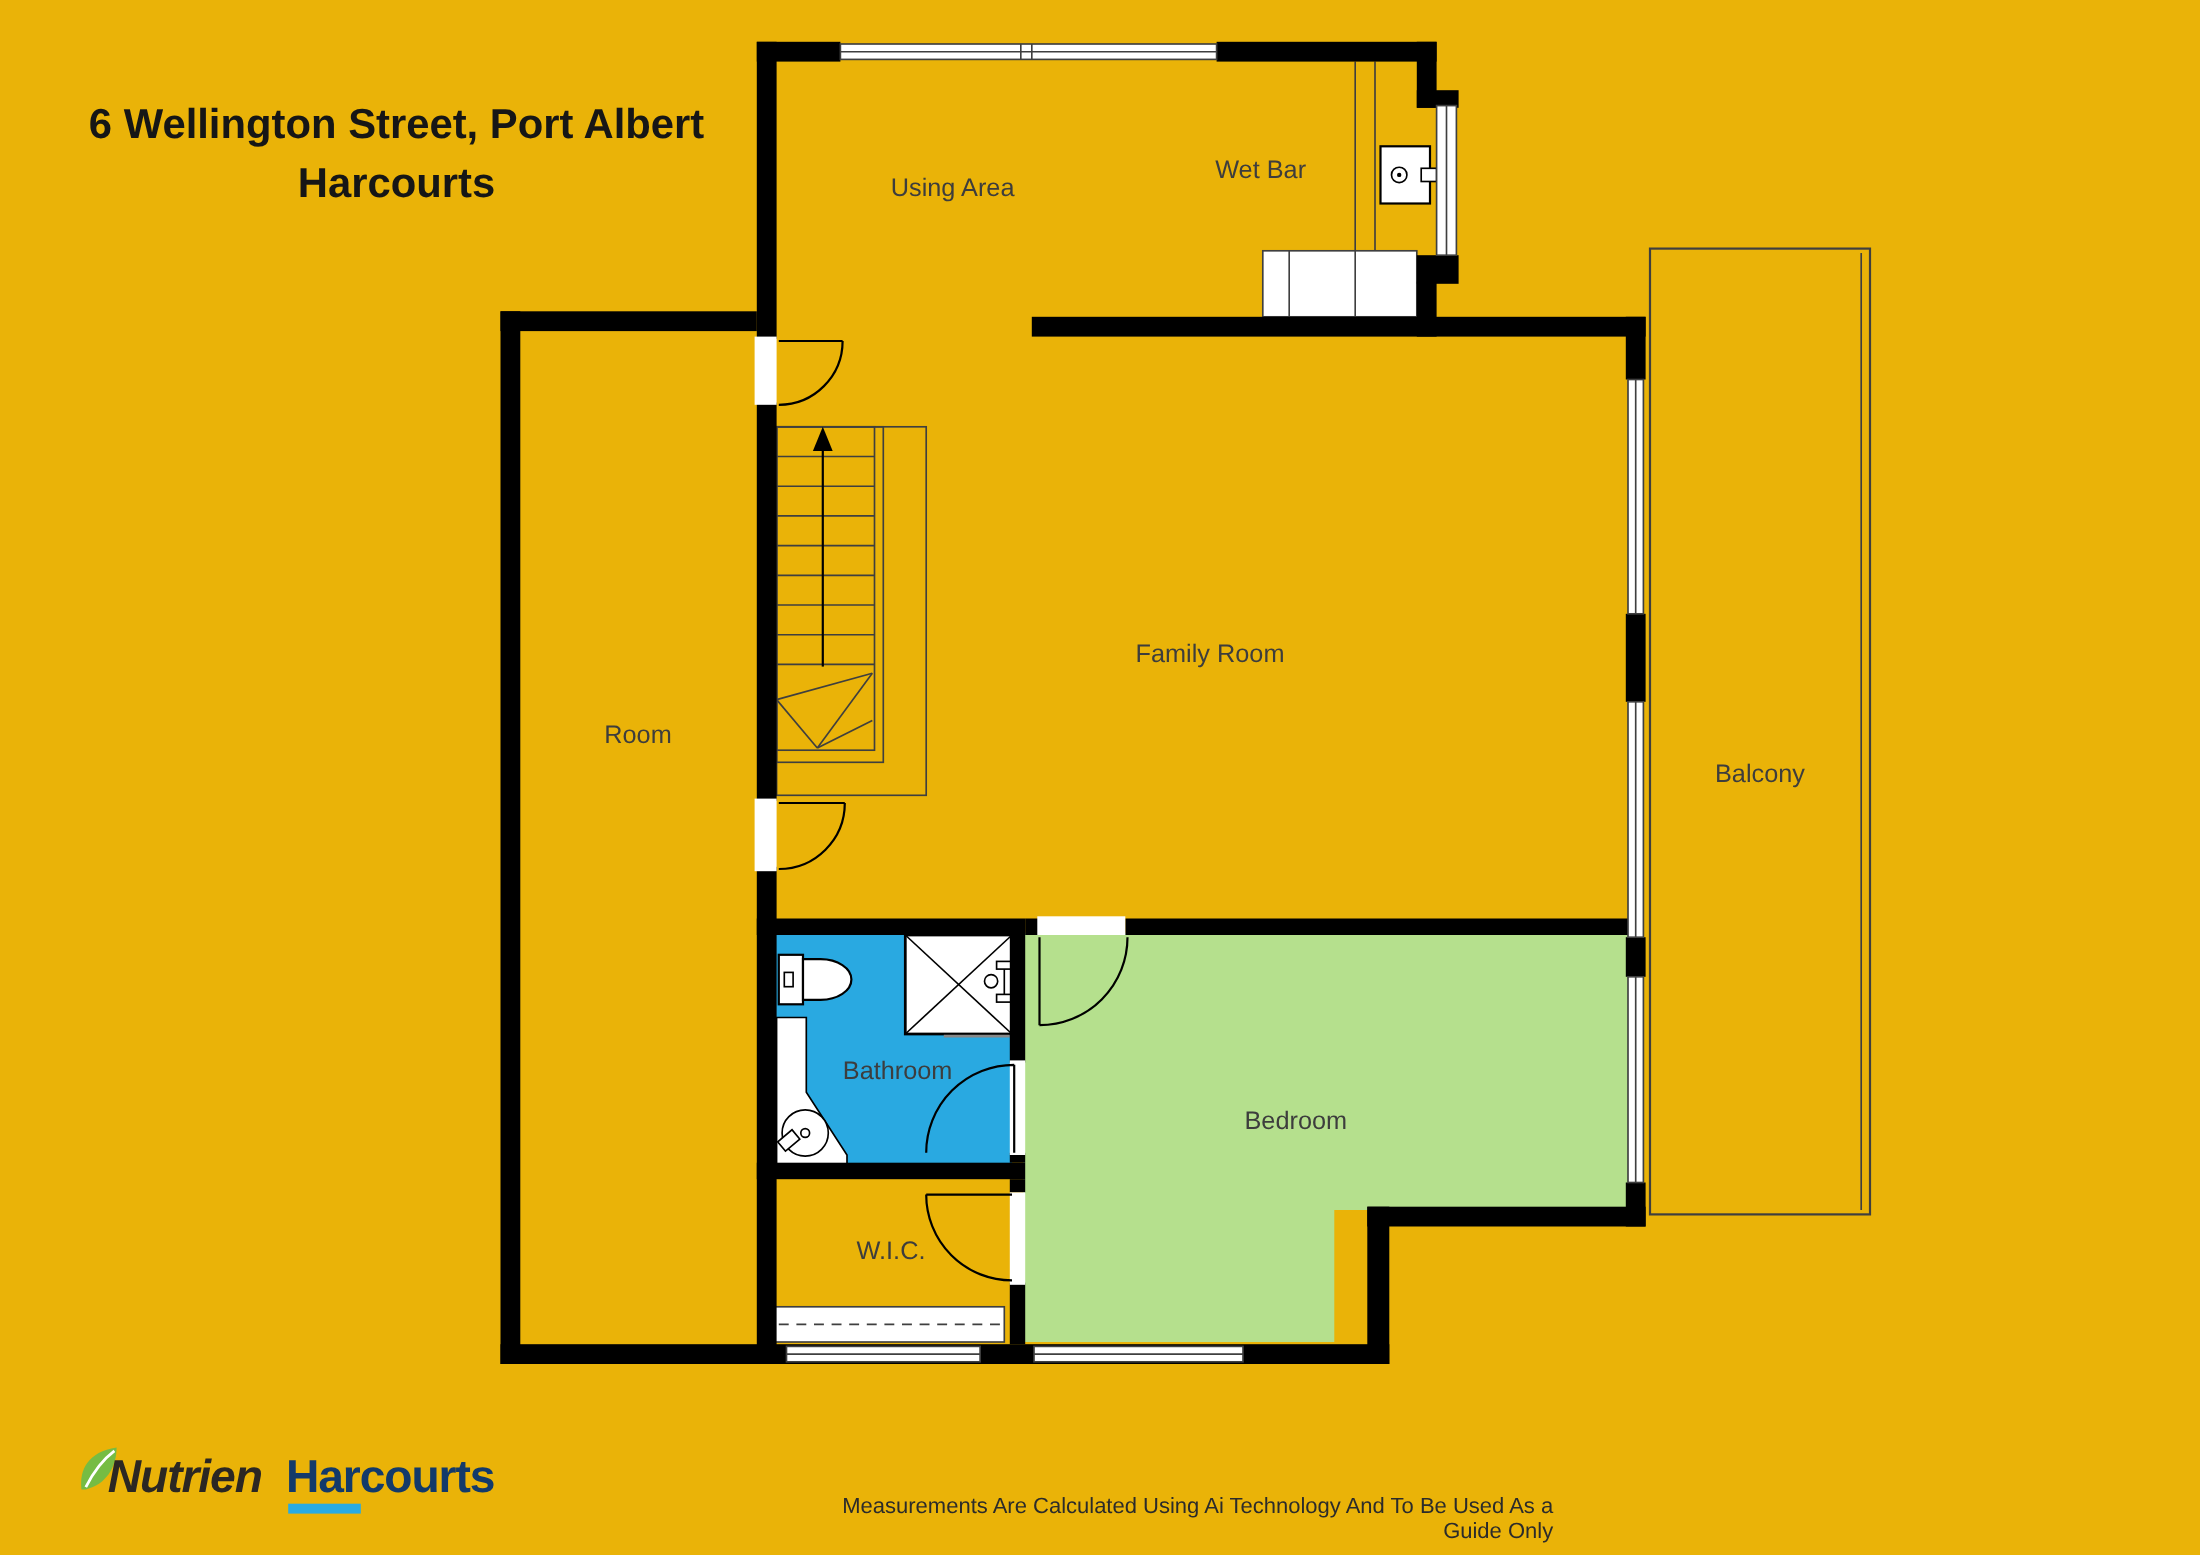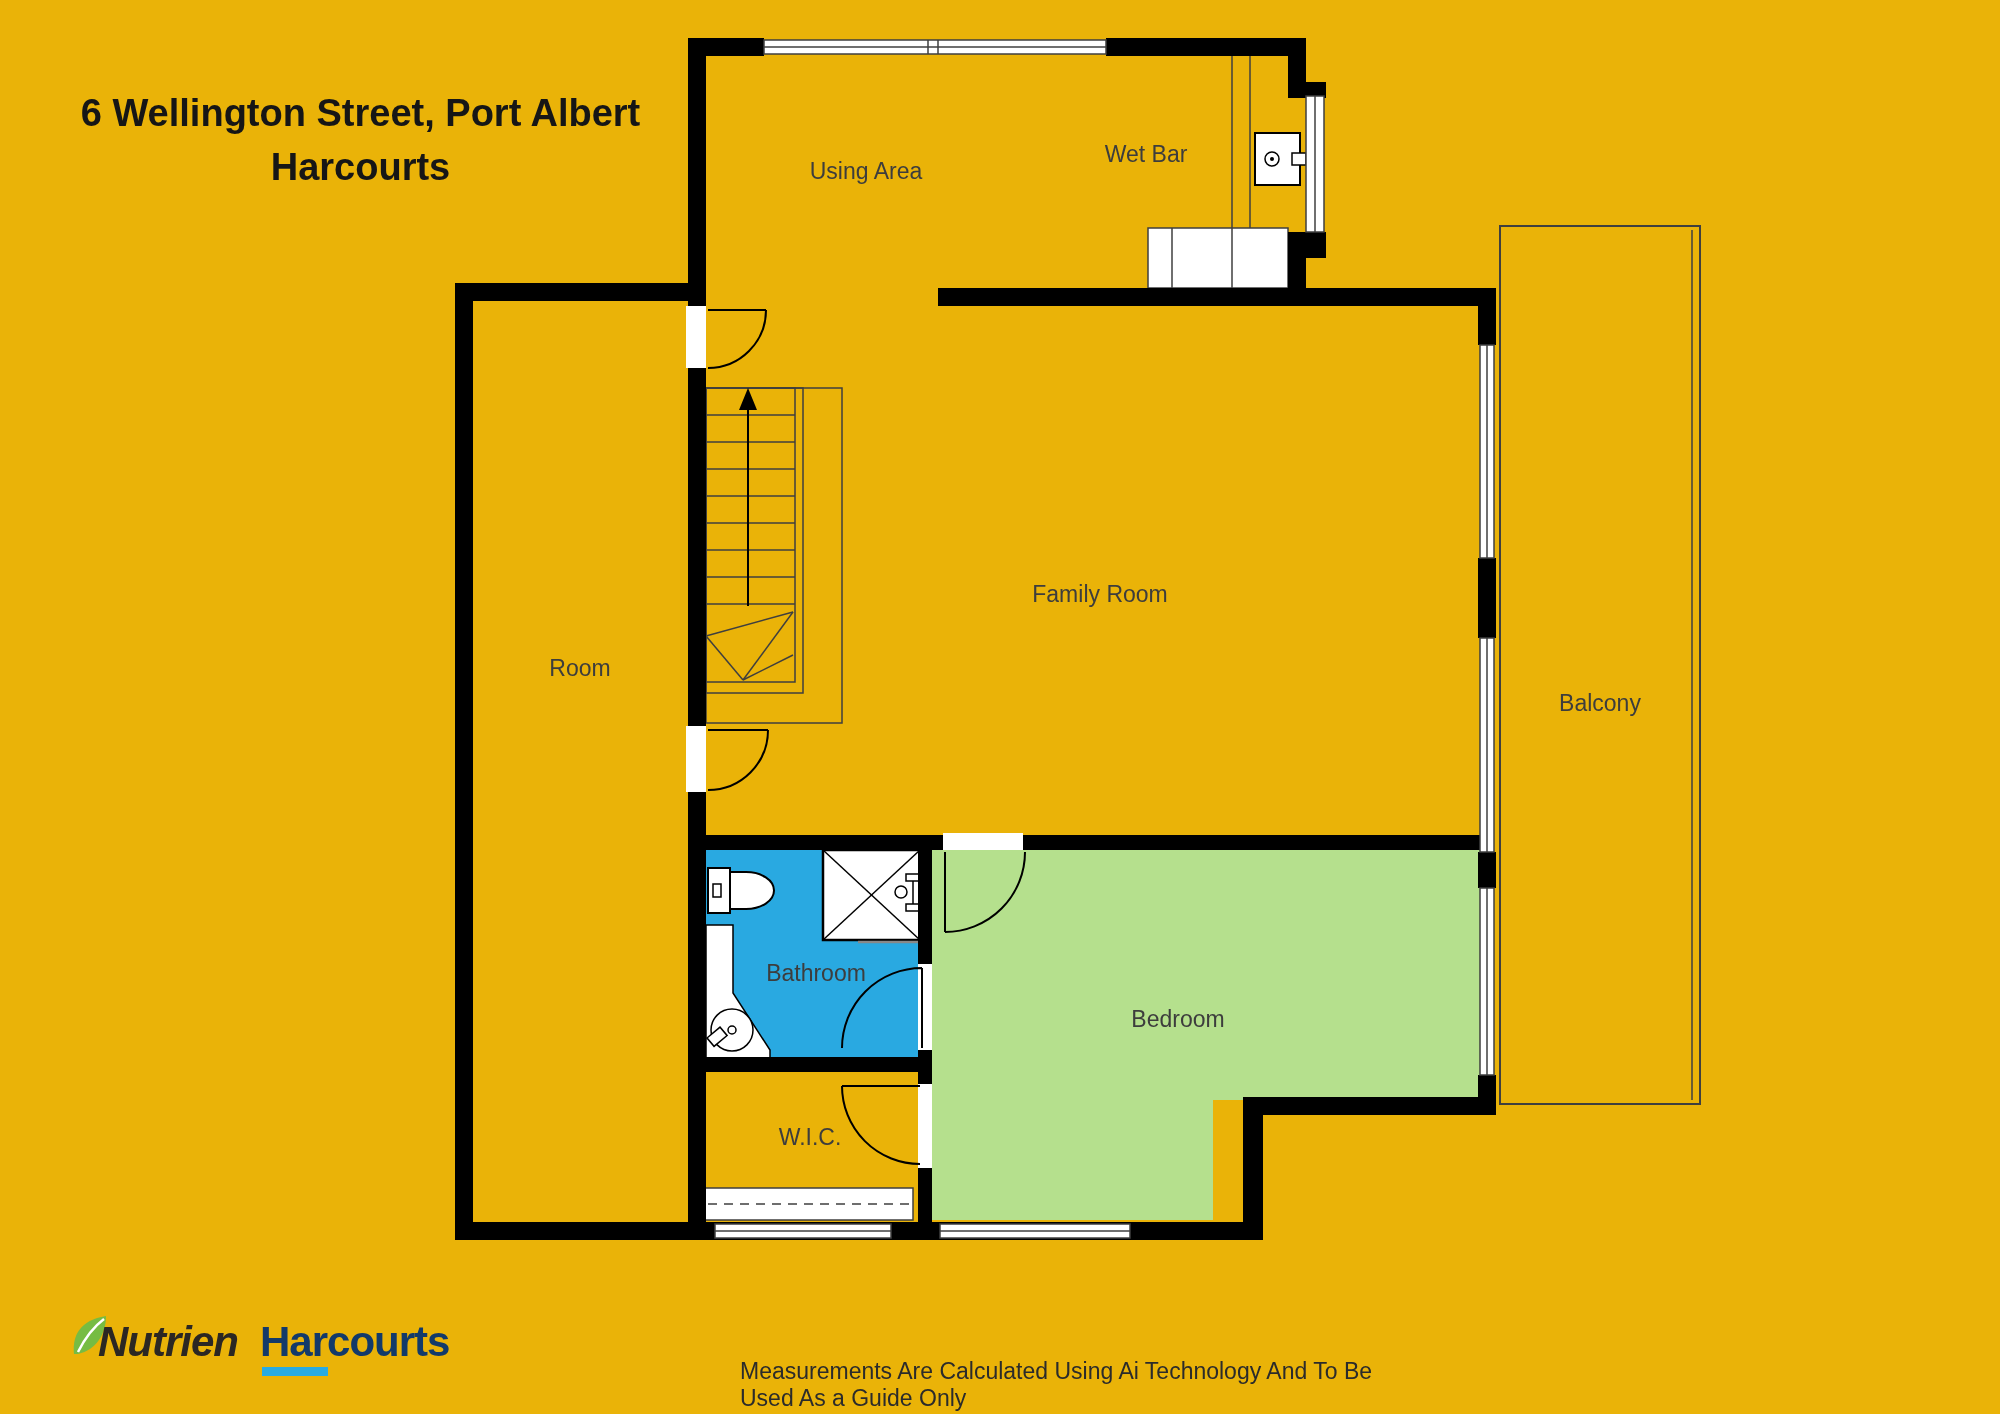--- a/index.html
+++ b/index.html
@@ -8,22 +8,22 @@
   .plan-svg{position:absolute;left:0;top:0;}
   .page-title{position:absolute;left:38px;top:86px;width:645px;text-align:center;
               font-size:38px;font-weight:700;color:#161616;line-height:54px;letter-spacing:0px;}
   .room-label{position:absolute;transform:translate(-50%,-50%);font-size:23px;color:#3d3d3d;
               white-space:nowrap;}
   .logo{position:absolute;left:70px;top:1312px;display:flex;align-items:flex-end;height:54px;}
   .logo .leaf{width:40px;height:44px;margin-right:-12px;margin-bottom:8px;}
   .brand-nutrien{font-size:42px;font-weight:700;font-style:italic;color:#2b2723;letter-spacing:-1px;}
   .brand-harcourts{position:relative;font-size:42px;font-weight:700;color:#133a6a;margin-left:22px;letter-spacing:-1px;}
   .brand-harcourts .underline{position:absolute;left:2px;bottom:-10px;width:66px;height:9px;background:#29abe2;}
-  .disclaimer{position:absolute;left:740px;top:1358px;width:672px;text-align:left;
-              font-size:23px;color:#2b2b2b;}
+  .disclaimer{position:absolute;left:740px;top:1358px;width:672px;text-align:right;
+              font-size:20px;color:#2b2b2b;}
 </style>
 </head>
 <body>
 
 <div class="canvas">
 
   <svg class="plan-svg" width="2000" height="1414" viewBox="0 0 2000 1414">
 
     <g>
       <rect x="700" y="845" width="220" height="214" fill="#29a9e1"></rect>

